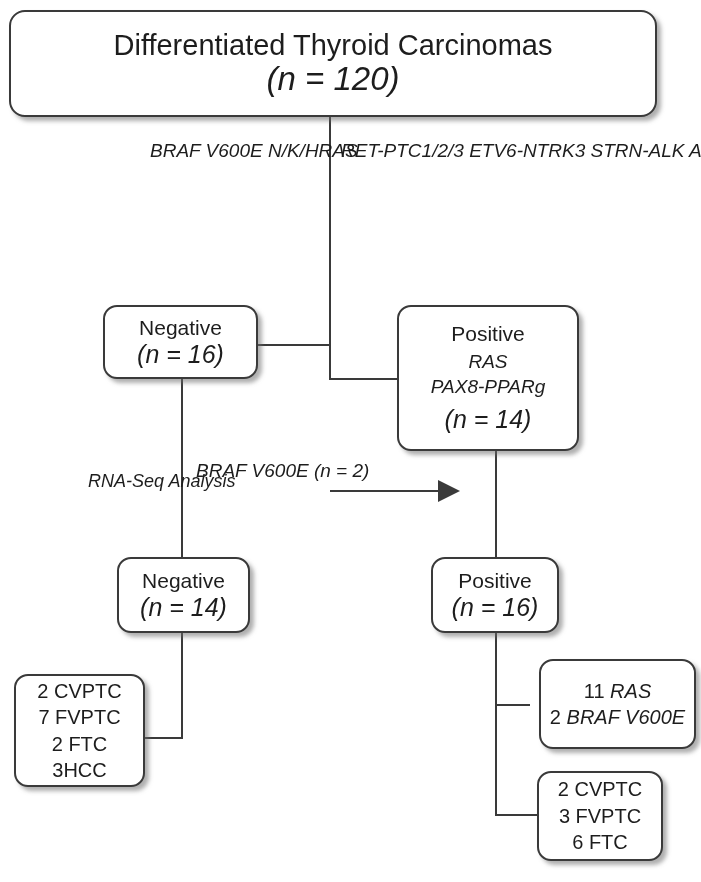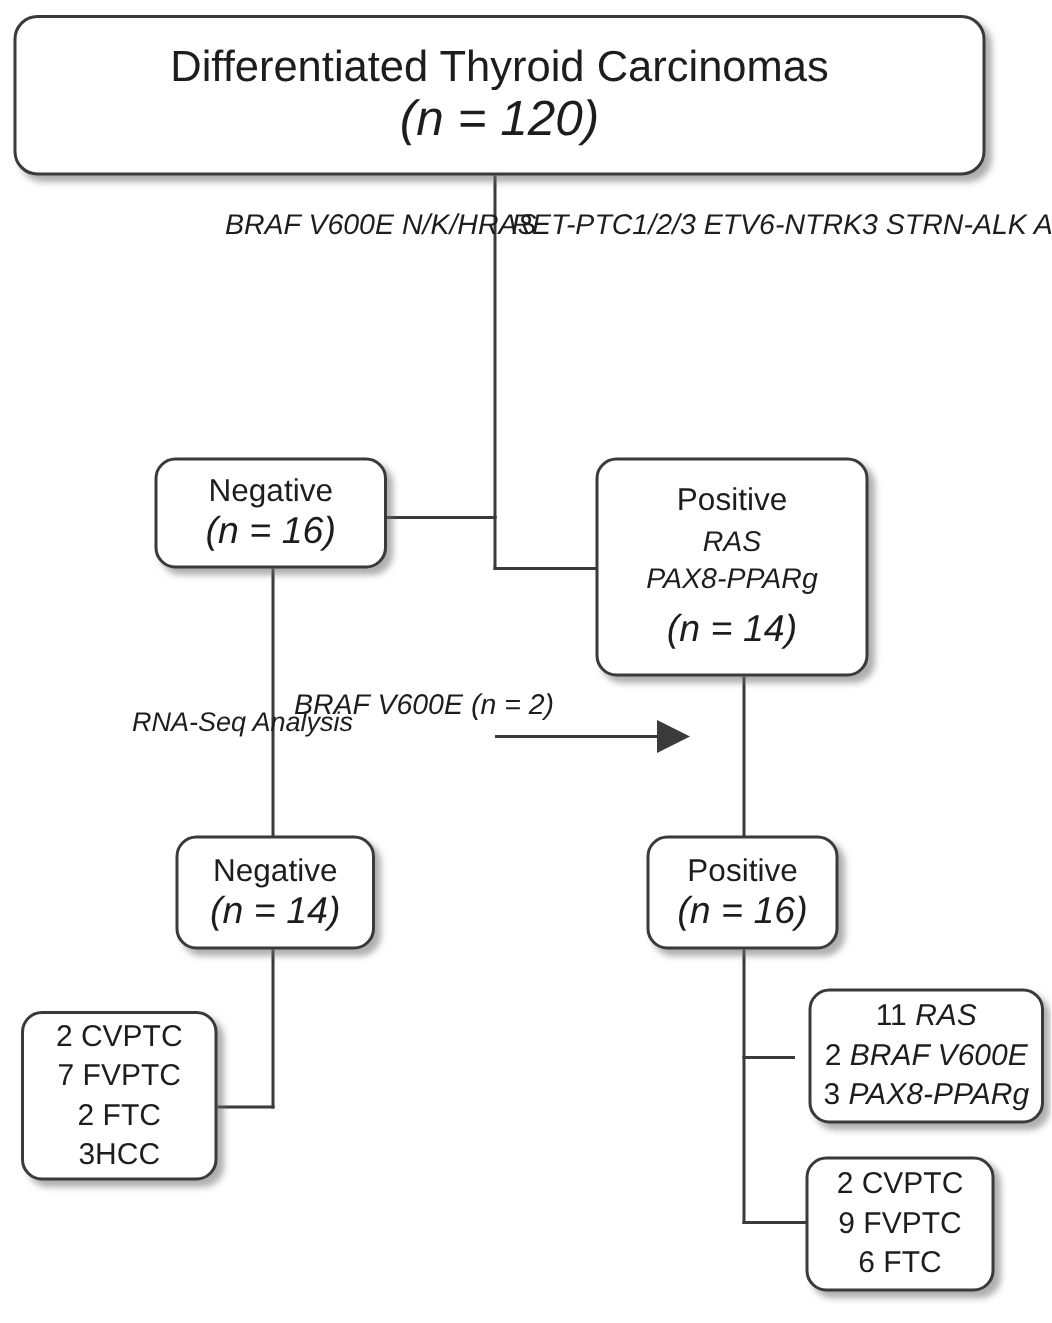--- a/index.html
+++ b/index.html
@@ -165,25 +165,21 @@
 
   <div class="box" style="left:514px; top:659px; width:157px; height:90px;margin-left:25px;">
     <span class="ln t-li">
       <span class="upr">11</span>
       <span class="ital">RAS</span>
     </span>
     <span class="ln t-li">
       <span class="upr">2</span>
       <span class="ital">BRAF V600E</span>
     </span>
-    <span class="ln t-li">
-      <span class="upr">3</span>
-      <span class="ital">PAX8-PPARg</span>
-    </span>
   </div>
 
   <div class="box" style="left:537px; top:771px; width:126px; height:90px;">
     <span class="ln t-li">2 CVPTC</span>
-    <span class="ln t-li">9 FVPTC</span>
+    <span class="ln t-li">3 FVPTC</span>
     <span class="ln t-li">6 FTC</span>
   </div>
 
 </div>
 
 </body></html>

